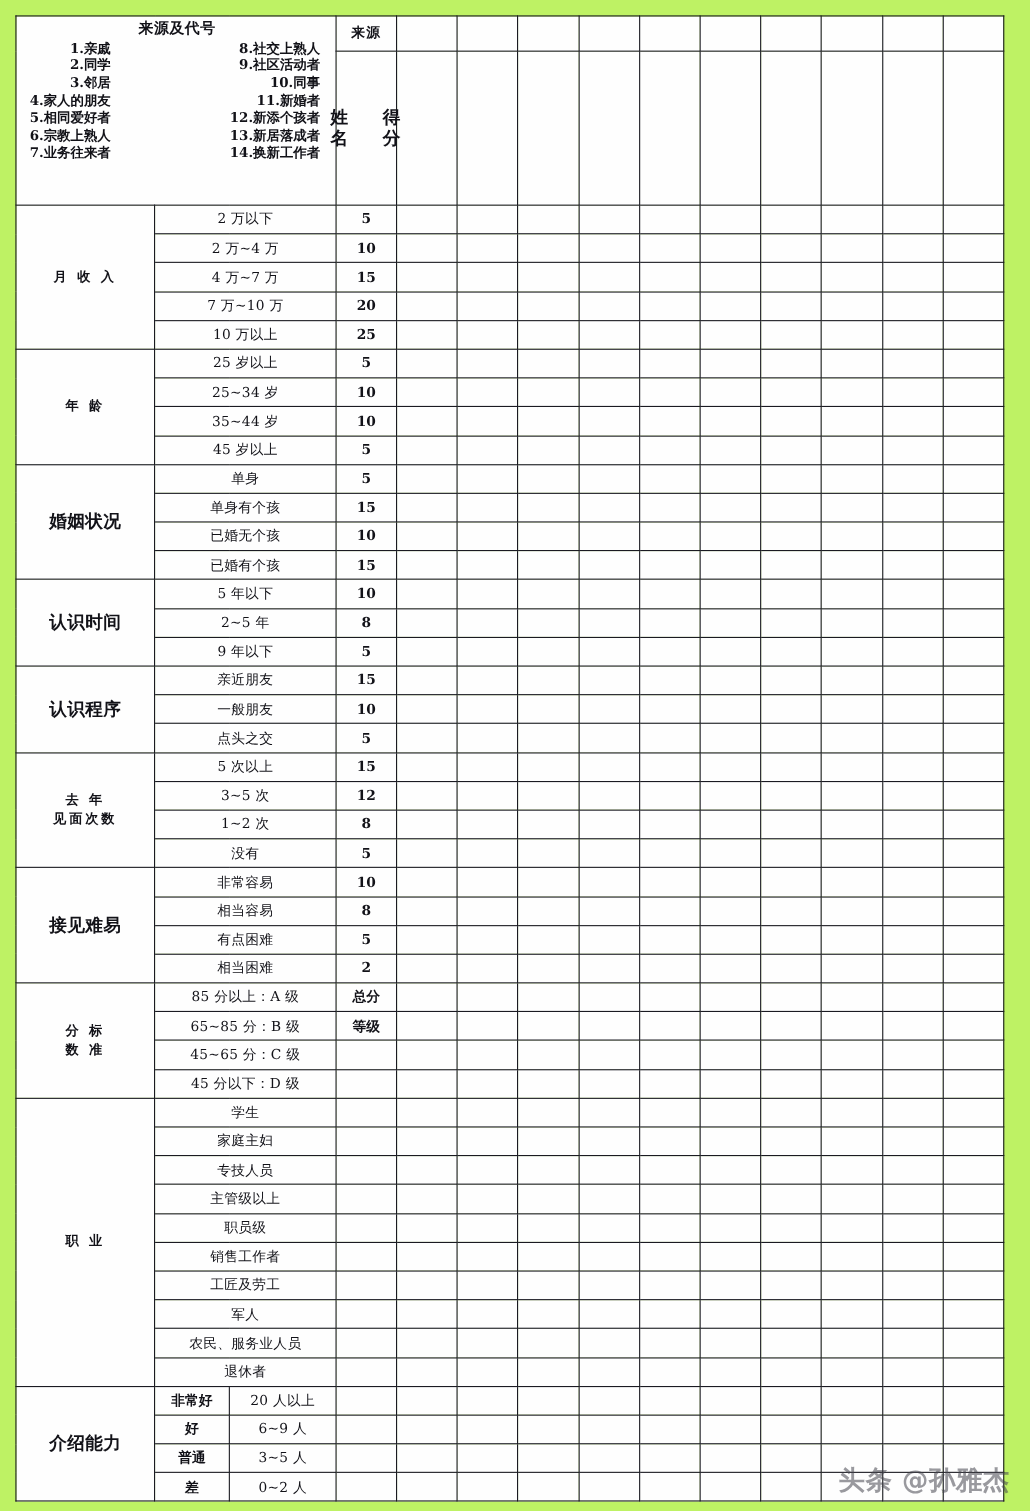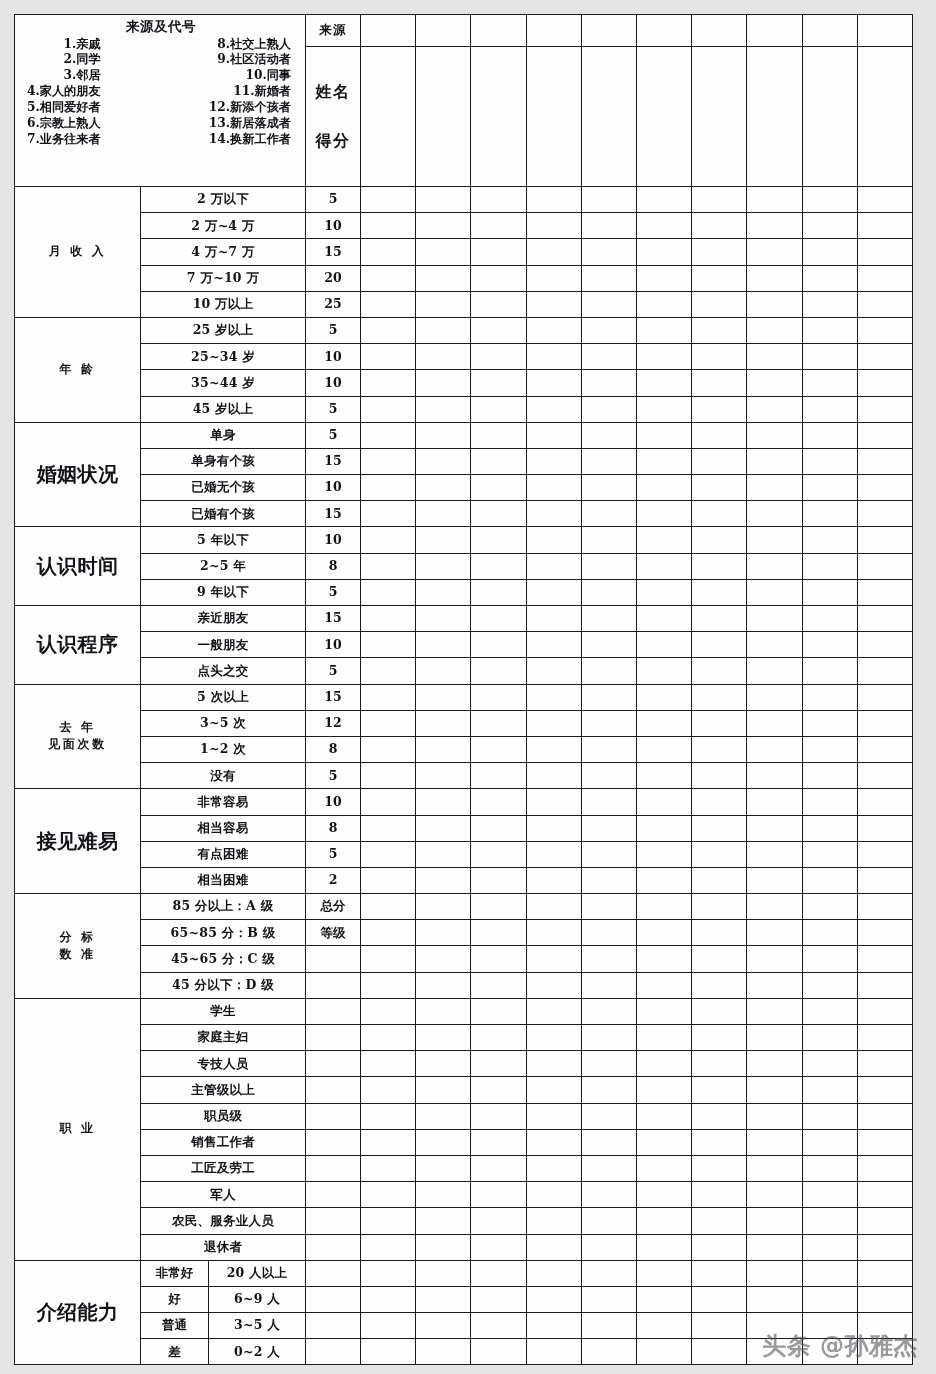--- a/index.html
+++ b/index.html
@@ -4,21 +4,21 @@
 <style>
   * { box-sizing: border-box; margin: 0; padding: 0; }
   html, body {
     width: 936px; height: 1374px;
     background: #ffffff;
     font-family: "DejaVu Sans", "Liberation Sans", sans-serif;
   }
   #sheet {
     position: relative;
     width: 936px; height: 1374px;
-    background: #e5e5e5;
+    background: #bef264;
     overflow: hidden;
   }
   table.grid {
     position: absolute;
     top: 14px; left: 14px;
     width: 898px;
     border-collapse: collapse;
     table-layout: fixed;
   }
   table.grid td {
@@ -38,29 +38,29 @@
   col.c-score { width: 55px; }
   col.c-data  { width: 55.2px; }
 
   .cat {
     font-size: 12px;
     font-weight: 700;
     letter-spacing: 0.22em;
     font-family: "DejaVu Serif", "Liberation Serif", serif;
   }
   .cat2 {
-    font-size: 20px;
+    font-size: 16px;
     font-weight: 700;
     letter-spacing: 0.02em;
     font-family: "DejaVu Serif", "Liberation Serif", serif;
   }
   .cat-stack { line-height: 1.45; }
   .item {
     font-size: 13px;
-    font-weight: 700;
+    font-weight: 400;
     font-family: "DejaVu Serif", "Liberation Serif", serif;
     letter-spacing: 0.02em;
   }
   .sub {
     font-size: 12px;
     font-weight: 700;
     font-family: Liberation Sans, sans-serif;
   }
   .score {
     font-size: 13px;
@@ -100,21 +100,21 @@
   .legend-col.right { padding-right: 4px; }
   .legend-item {
     font-size: 12.2px;
     font-weight: 700;
     font-family: "DejaVu Serif", "Liberation Serif", serif;
     white-space: nowrap;
     line-height: 1.22;
     text-align: right;
   }
   .name-stack {
-    display: flex; flex-direction: column;
+    display: flex; flex-direction: row;
     align-items: center; justify-content: center;
     gap: 30px;
   }
   .watermark {
     position: absolute;
     right: 18px; bottom: 12px;
     font-size: 24px;
     font-weight: 700;
     color: rgba(70,70,78,0.55);
     font-family: "DejaVu Sans", "Liberation Sans", sans-serif;

